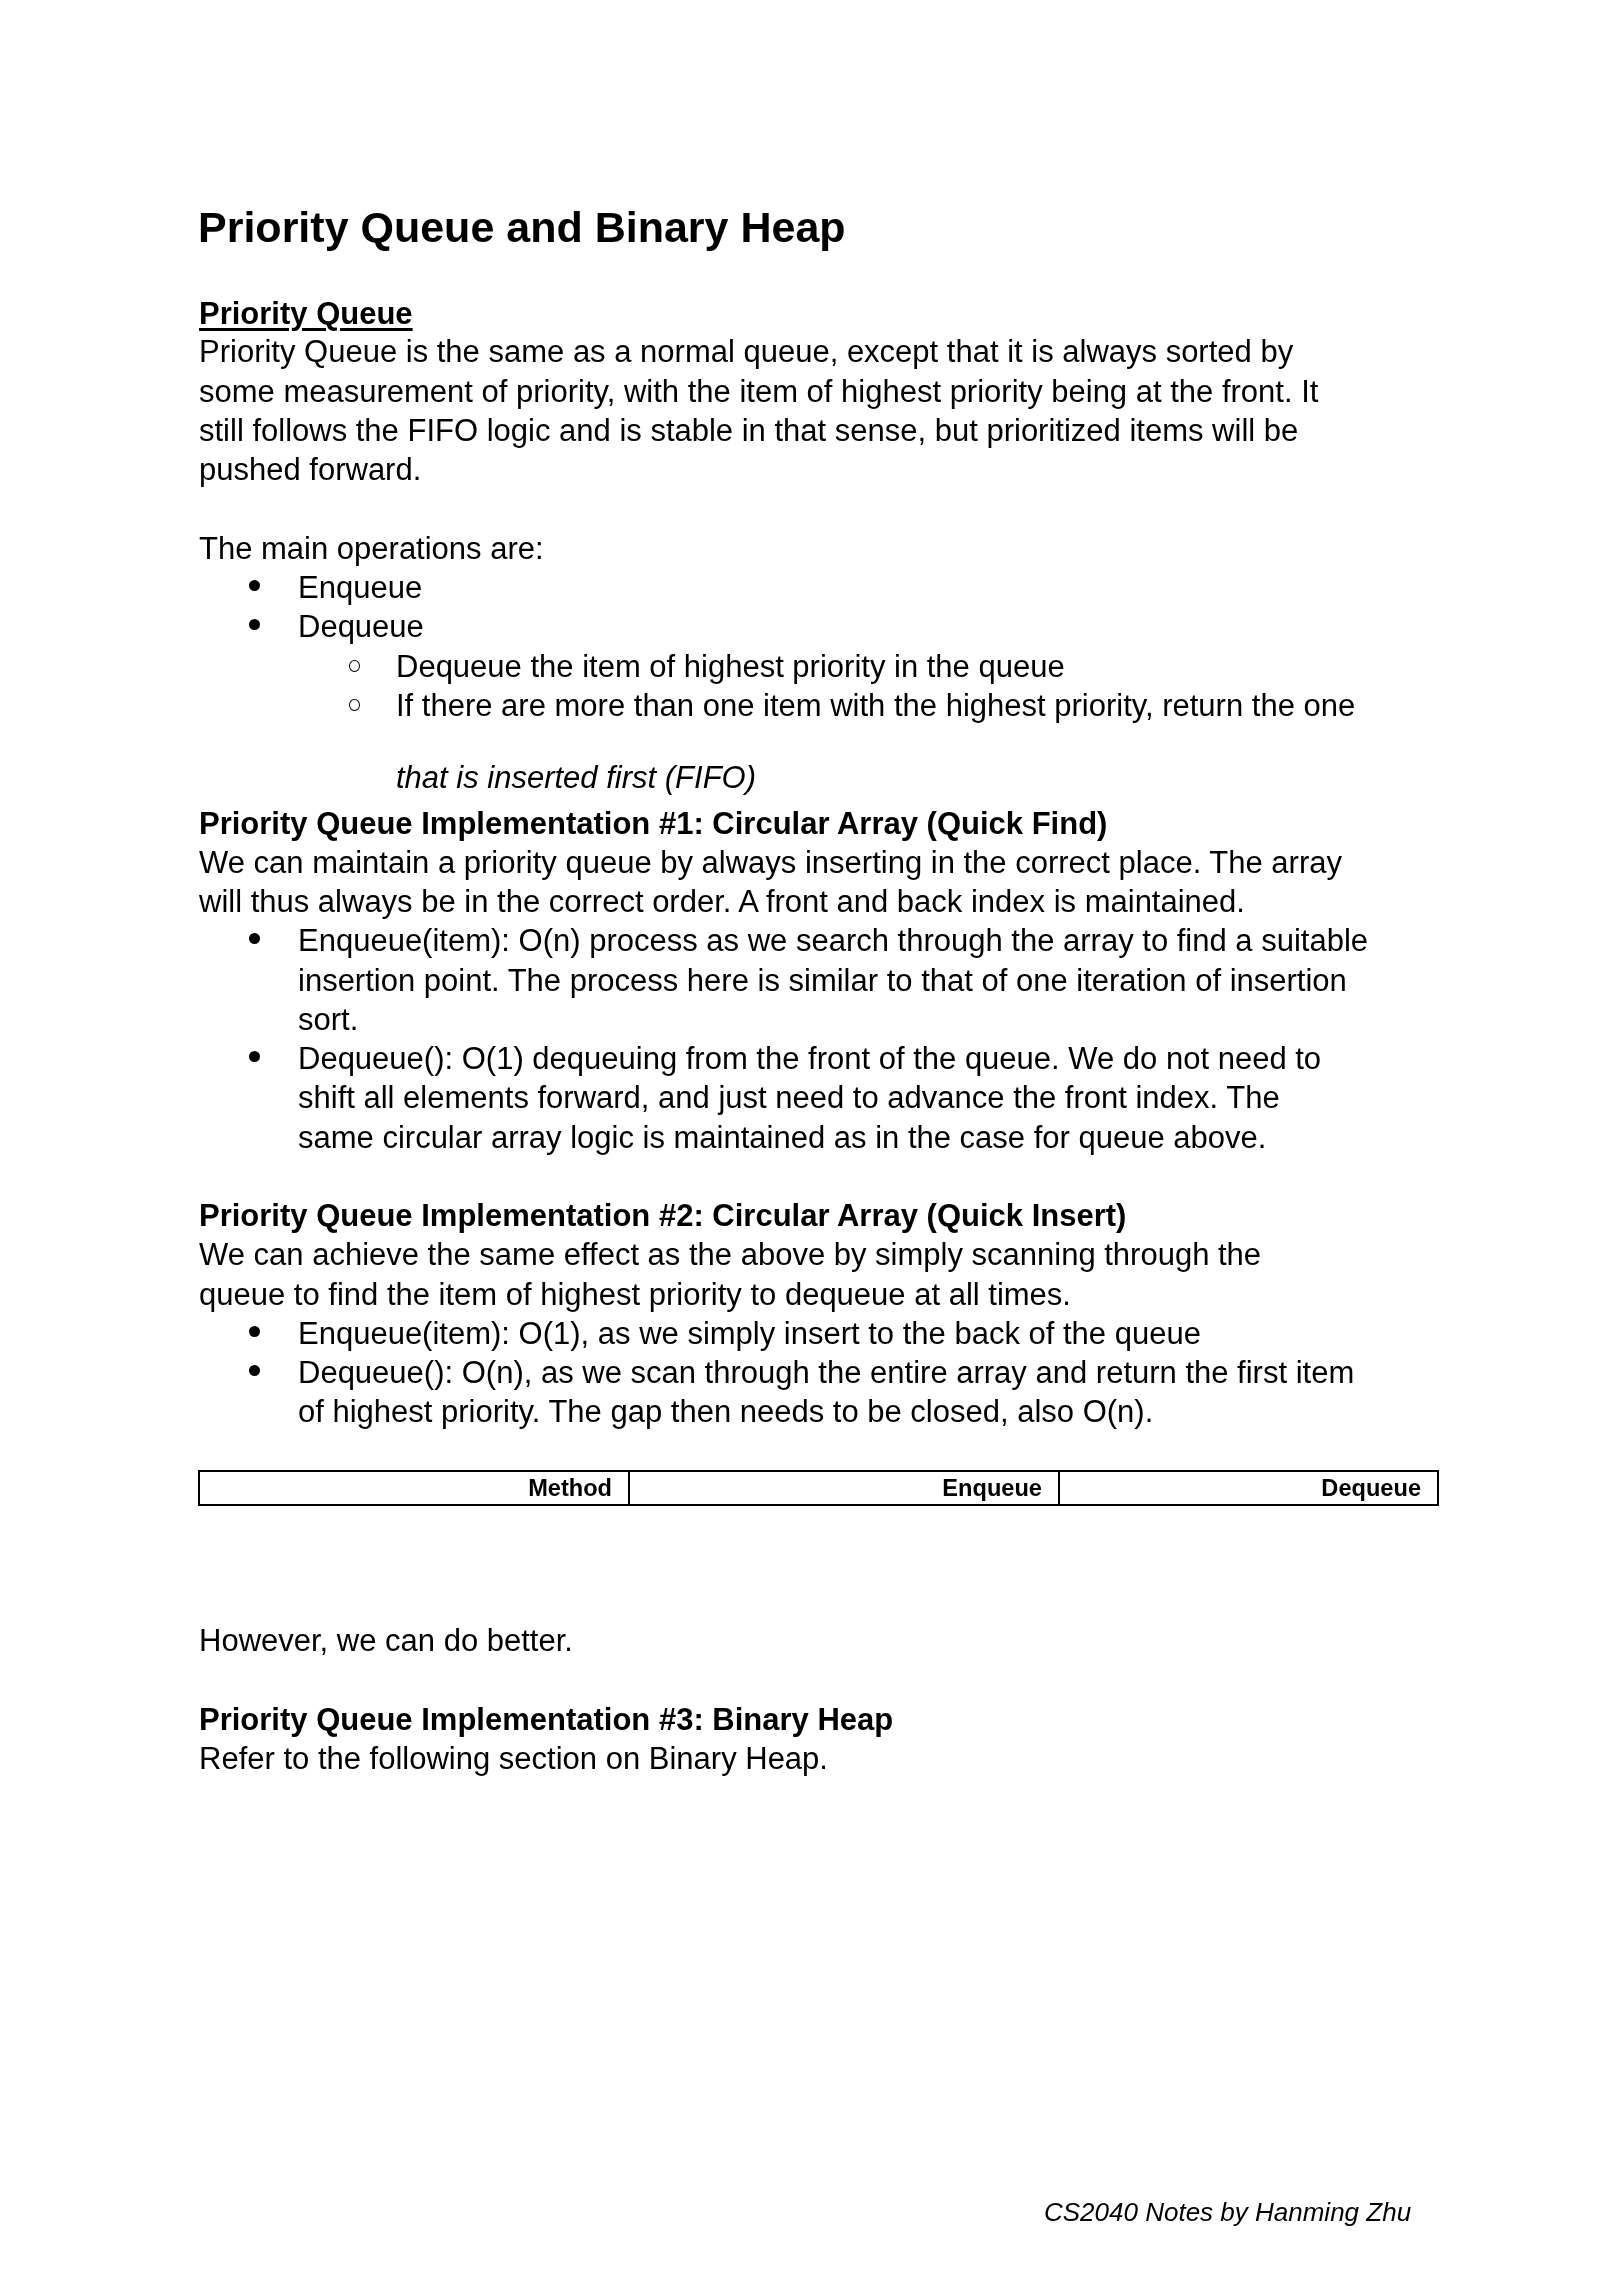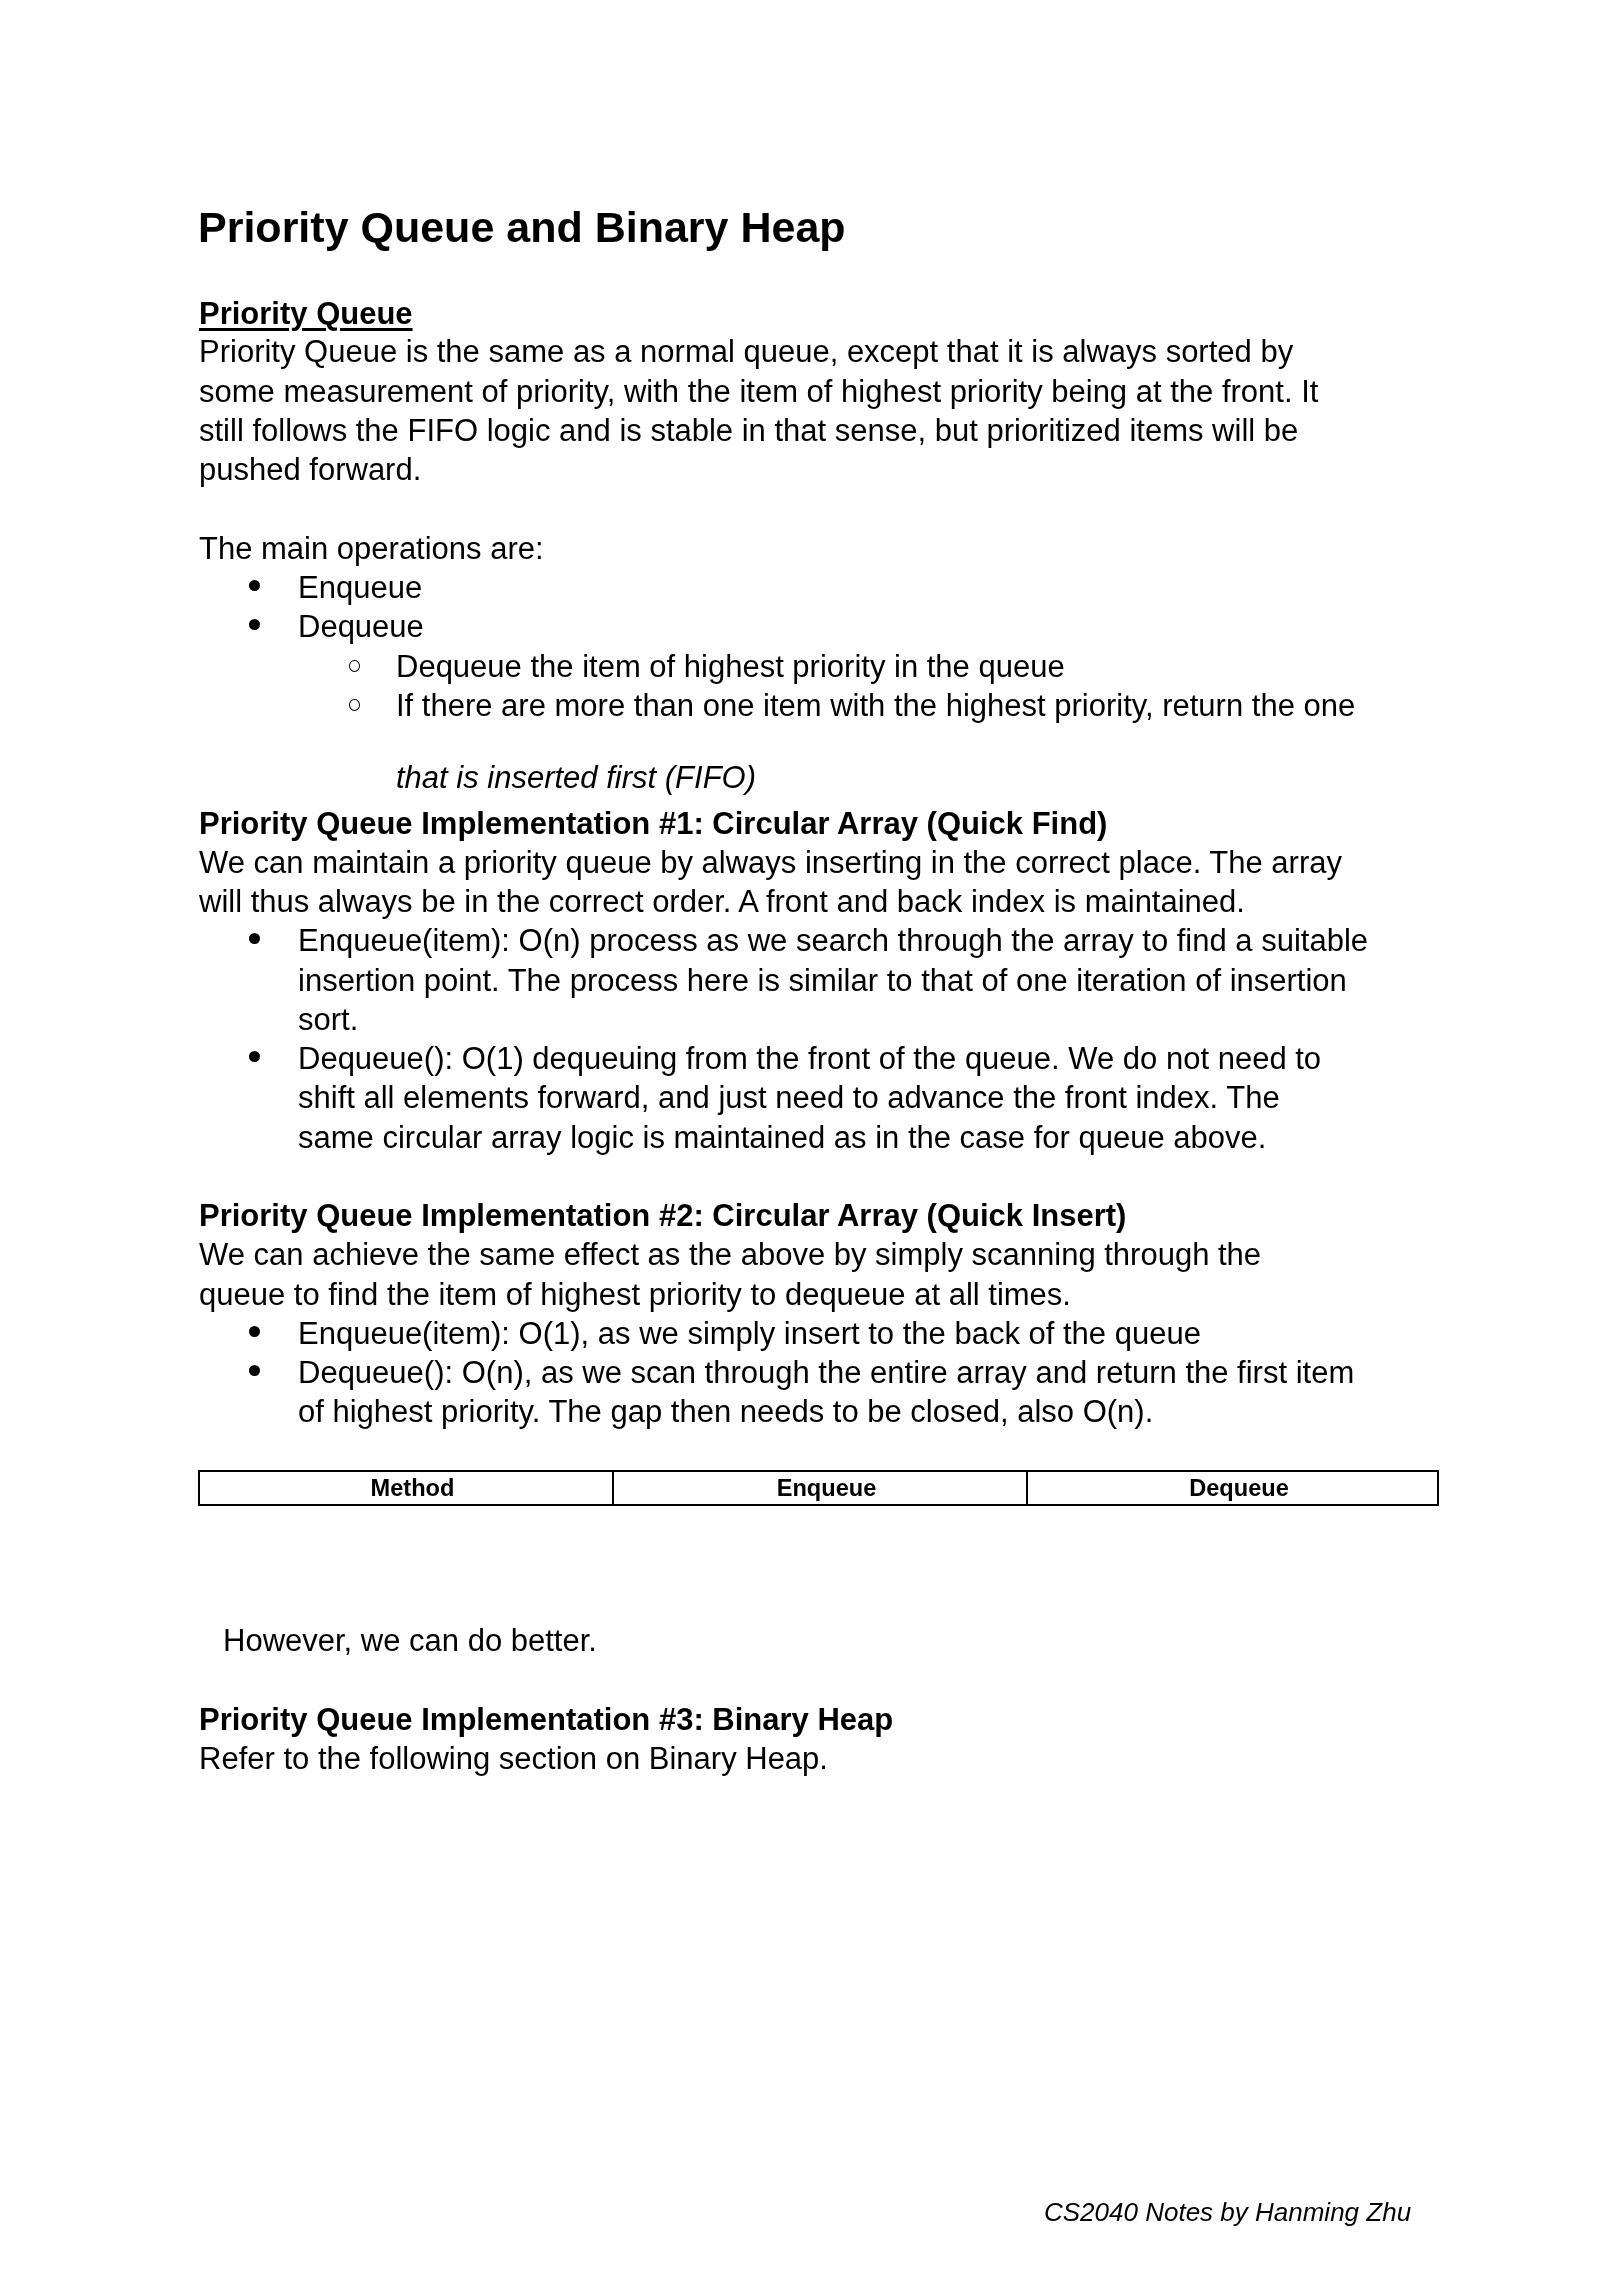--- a/index.html
+++ b/index.html
@@ -5,21 +5,21 @@
   html, body { margin:0; padding:0; background:#ffffff; }
   body { width:1623px; height:2295px; position:relative; overflow:hidden; color:#000; font-family:"Liberation Sans", sans-serif; }
   .abs { position:absolute; white-space:nowrap; }
   .body { font-size:31px; line-height:39px; height:39px; }
   .bold { font-weight:bold; }
   .title { font-size:43px; font-weight:bold; line-height:52px; }
   .subhead { font-size:31px; font-weight:bold; line-height:39px; text-decoration:underline; text-decoration-thickness:2.6px; text-underline-offset:3.9px; }
   .bullet-dot { position:absolute; width:11px; height:11px; border-radius:50%; background:#000; }
   .bullet-ring { position:absolute; width:11px; height:12.4px; border-radius:50%; border:1.3px solid #000; box-sizing:border-box; }
   table.cmp { position:absolute; left:198px; top:1470px; width:1241px; border-collapse:collapse; font-size:23.6px; }
-  table.cmp td, table.cmp th { border:2px solid #000; height:32px; padding:0 0 0 13px; text-align:center; vertical-align:middle; line-height:26px; }
+  table.cmp td, table.cmp th { border:2px solid #000; height:32px; padding:0 16px 0 13px; text-align:right; vertical-align:middle; line-height:26px; }
   table.cmp th { font-weight:bold; }
   .footer { font-size:26px; line-height:31px;font-style:italic; }
 </style>
 </head>
 <body>
 
 <div class="abs title" style="left:198px; top:201px;">Priority Queue and Binary Heap</div>
 
 <div class="abs subhead" style="left:199px; top:294px;">Priority Queue</div>
 
@@ -79,19 +79,19 @@
 <table class="cmp">
   <tbody>
       <tr>
     <th style="width:399px;">Method</th>
     <th style="width:399px;">Enqueue</th>
     <th>Dequeue</th>
   </tr>
 </tbody>
   </table>
 
-<div class="abs body" style="left:199px; top:1621px;margin-left:24px;">However, we can do better.</div>
+<div class="abs body" style="left:199px; top:1621px;">However, we can do better.</div>
 
 <div class="abs body bold" style="left:199px; top:1700px;">Priority Queue Implementation #3: Binary Heap</div>
 <div class="abs body" style="left:199px; top:1739px;">Refer to the following section on Binary Heap.</div>
 
 <div class="abs footer" style="left:1044px; top:2197px;">CS2040 Notes by Hanming Zhu</div>
 
 
 </body></html>

